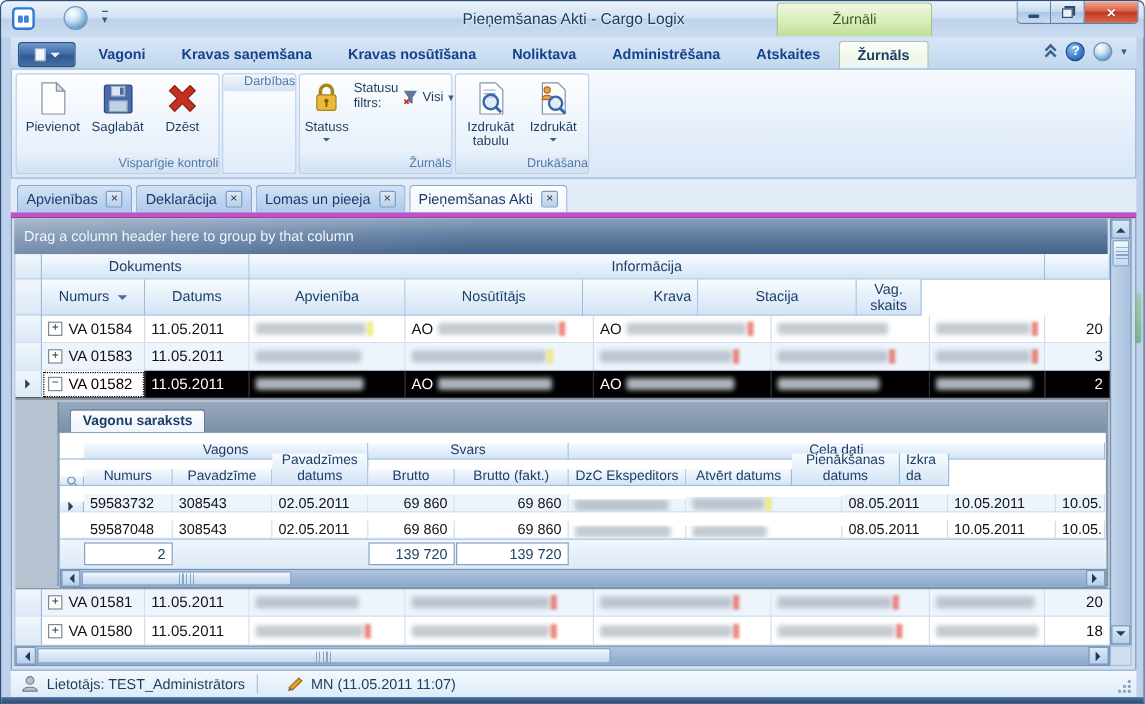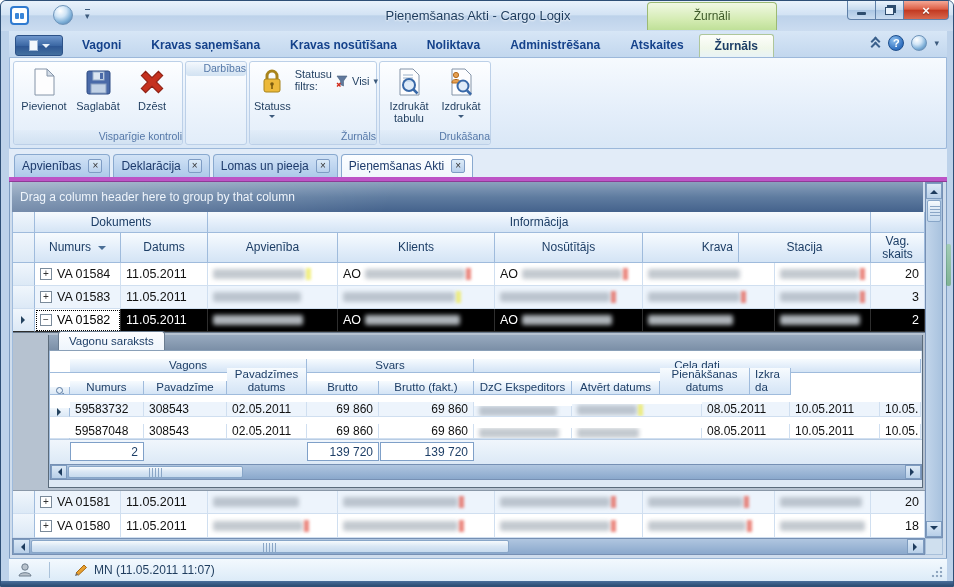--- a/index.html
+++ b/index.html
@@ -110,21 +110,21 @@
   .sortdn { width:0; height:0; border:4px solid transparent; border-top-color:#4a6e96; margin:5px 0 0 7px; }
   .rowptr { width:0; height:0; border:4px solid transparent; border-left-color:#24435f; margin-left:2px;}
   .bl { display:inline-block; height:10px; border-radius:2px; background:#939ea9; opacity:.55; filter:blur(2px); }
   .bl.lt { background:#ced4da; opacity:.85; }
   .mk { display:inline-block; width:5px; height:12px; background:#e4574a; opacity:.7; filter:blur(1.5px); margin-left:1px;}
   .mk.y { background:#ece84e; }
 
   
   .detail-wrap { height:159px; background:#b6c2d0; border-top:1px solid #68788a; border-bottom:1px solid #8a98a8; position:relative; }
   .dpanel { position:absolute; left:35px; top:2px; width:875px; height:153px; background:#dde8f4; border:1px solid #5a6a7a; border-top:none;}
-  .dtabs { height:16px; background:linear-gradient(#98aabf,#7b8fa7); display:flex; align-items:flex-end; padding-left:9px; border-bottom:1px solid #8aa0b8;}
+  .dtabs { height:26px; background:linear-gradient(#98aabf,#7b8fa7); display:flex; align-items:flex-end; padding-left:9px; border-bottom:1px solid #8aa0b8;font-weight:bold;}
   .dtabs .vtab { height:19px; padding:0 10px; background:linear-gradient(#fcfdff,#eef5fc); border:1px solid #6a7c90; border-bottom:none;
     border-radius:3px 3px 0 0; font-size:11.5px; color:#1d3e66; line-height:18px;}
   .dgrid { margin:0; background:#fff; border-left:1px solid #9fbbdc; width:872px;}
   .dgrid .brow { height:18px; } .dgrid .hrow { height:28px; } .dgrid .row { height:22px;align-items:flex-end; }
   .dgrid .cell { font-size:12px; } .dgrid .hrow .cell, .dgrid .brow .cell { font-size:11.5px; }
   .d0{width:20px}.d1{width:74px}.d2{width:83px}.d3{width:80px}.d4{width:72px}.d5{width:95px}.d6{width:98px}.d7{width:130px}.d8{width:88px}.d9{width:90px}.d10{width:41px}
   .sumrow { position:relative; height:25px; background:linear-gradient(#f0f6fc,#dce9f6); border-top:1px solid #b8cce4; width:872px;}
   .sumbox { position:absolute; top:2px; height:19px; background:#fff; border:1px solid #7fa0c8; font-size:12px; color:#1d3e66;
     display:flex; align-items:center; justify-content:flex-end; padding-right:5px;}
   .searchic { width:7px; height:7px; border:1.5px solid #5878a0; border-radius:50%; position:relative; }
@@ -354,21 +354,20 @@
       </div>
 
       <div class="row hrow">
         <div class="cell c0 ind"></div>
         <div class="cell c1">
           <span>Numurs</span>
             <span class="sortdn"></span>
         </div>
         <div class="cell c2">Datums</div>
         <div class="cell c3">Apvienība</div>
-        <div class="cell c4">Klients</div>
         <div class="cell c5">Nosūtītājs</div>
         <div class="cell c7" style="justify-content:flex-end">Krava</div>
         <div class="cell c6">Stacija</div>
         <div class="cell c8" style="white-space:normal">Vag. skaits</div>
       </div>
 
       <div class="row">
         <div class="cell c0 ind"></div>
         <div class="cell c1">
             <span class="exp">+</span>
@@ -625,20 +624,21 @@
         </div>
     </div>
     <div class="sb-corner"></div>
   </div>
 
   <div class="statusbar">
     <svg width="16" height="16" viewBox="0 0 16 16" style="margin:0 6px 0 8px">
       <circle cx="8" cy="5" r="3.2" fill="#b8c2cc" stroke="#6e7e8e"></circle>
       <path d="M2 14 c0-4.4 12-4.4 12 0 z" fill="#b8c2cc" stroke="#6e7e8e"></path>
     </svg>
+    <span>Lietotājs: TEST_Administrātors</span>
     <span class="sep"></span>
     <svg width="16" height="14" viewBox="0 0 16 14" style="margin:0 6px 0 12px">
       <path d="M4 12 L12 4 L14.5 6.5 L6.5 14 Z" transform="translate(0,-2)" fill="#e8a030" stroke="#a86a14"></path>
       <path d="M4 10 L3 13 L6.5 12 Z" fill="#6a6a6a"></path>
     </svg>
     <span>MN (11.05.2011 11:07)</span>
     <span class="sgrip"></span>
   </div>
 
   <div class="bottom-edge"></div>

